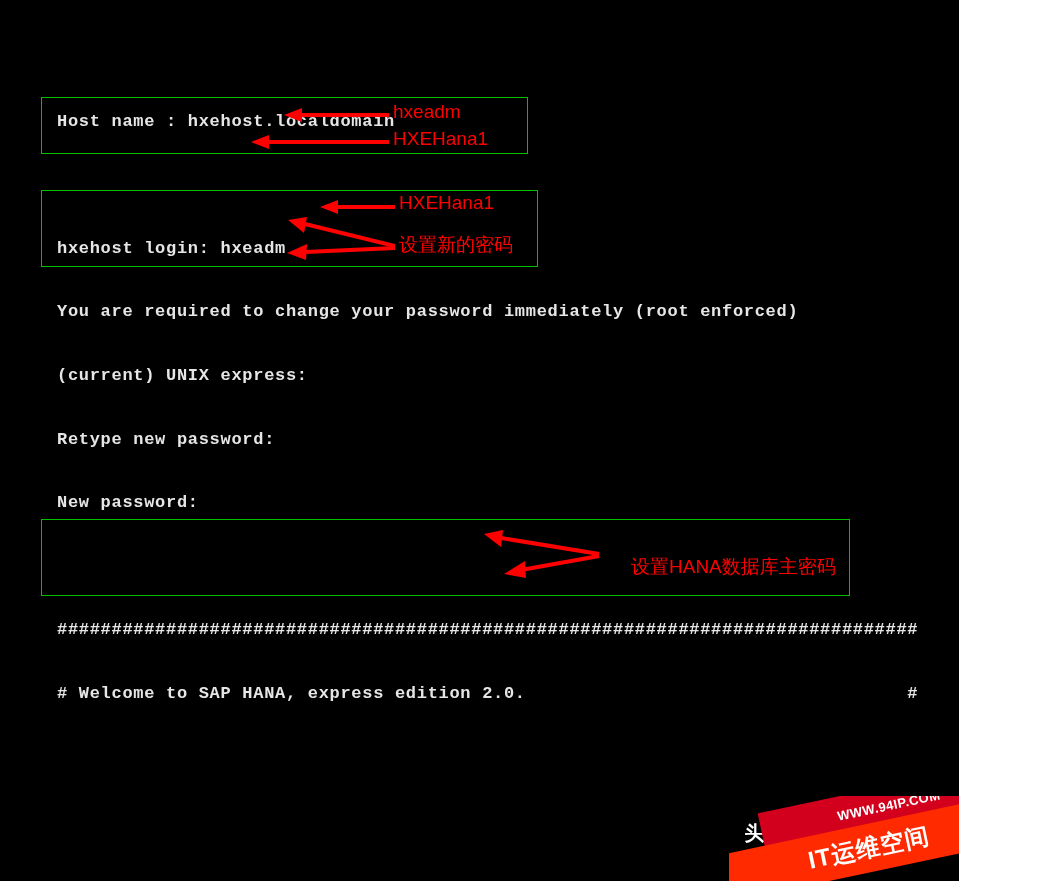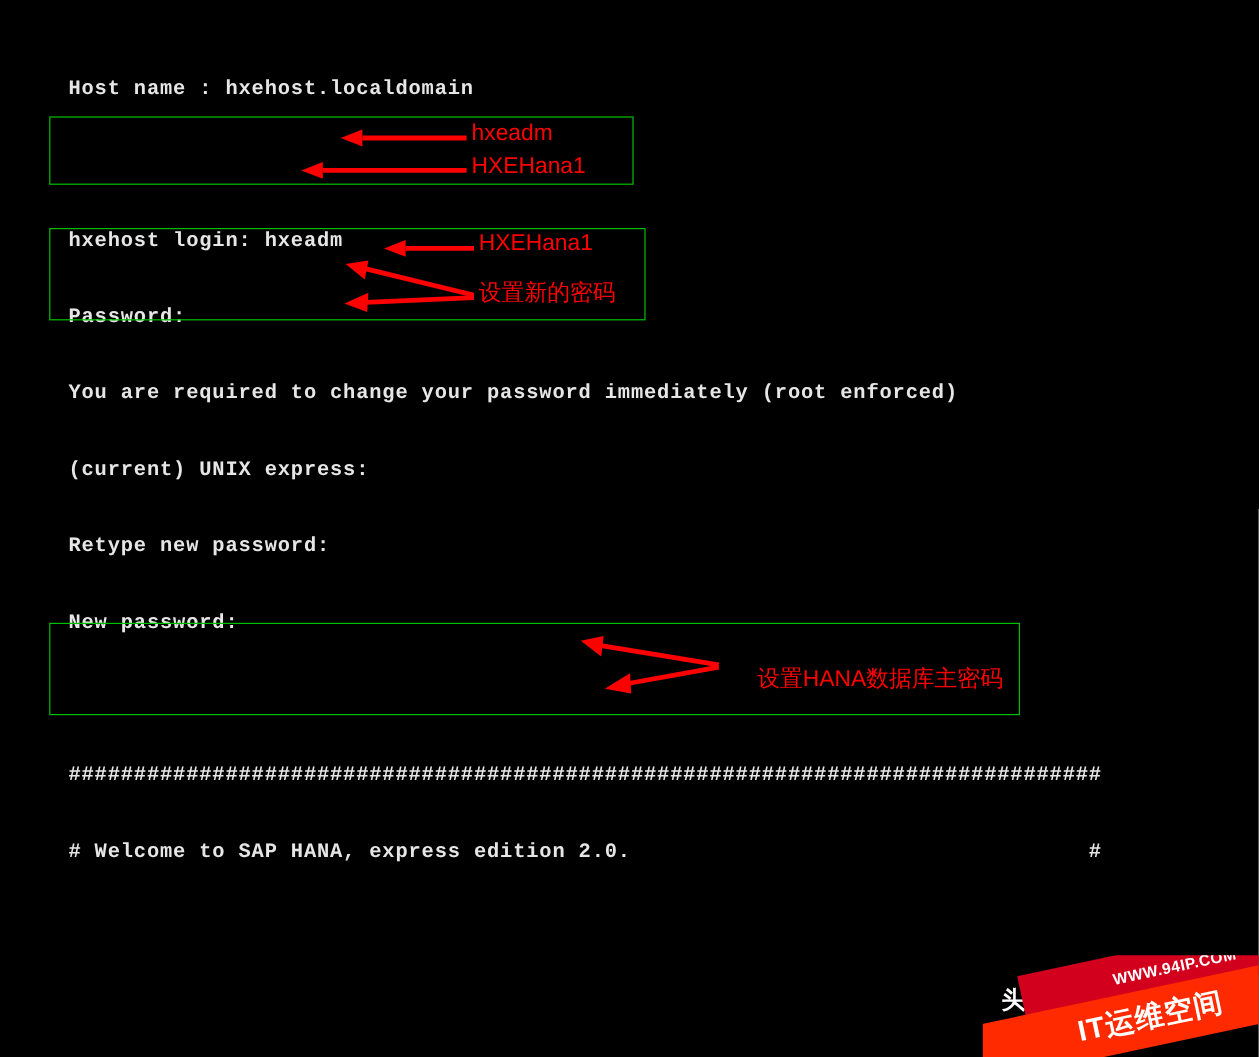--- a/index.html
+++ b/index.html
@@ -7,28 +7,29 @@
     padding: 0;
     background: #ffffff;
     width: 1049px;
     height: 881px;
     overflow: hidden;
   }
   .terminal {
     position: relative;
     background: #000000;
     color: #e6e6e6;
-    width: 1049px;
+    width: 959px;
     height: 881px;
     font-family: "Courier New", Courier, monospace;
     font-size: 17px;
     line-height: 21.2px;
     font-weight: bold;
     overflow: hidden;
     box-sizing: border-box;
+    padding-top: 47px;
     white-space: pre;
     letter-spacing: 0.7px;
   }
   .terminal .line {
     padding-left: 57px;
     height: 21.2px;
   }
   .terminal .blank {
     height: 21.2px;
   }
@@ -120,21 +121,20 @@
   }
 </style>
 </head>
 <body>
 
 <div class="terminal">
 
   <div class="line">Host name : hxehost.localdomain</div>
   <div class="blank"></div>
   <div class="line">hxehost login: hxeadm</div>
-  <div class="line">Password:</div>
   <div class="line">You are required to change your password immediately (root enforced)</div>
   <div class="line">(current) UNIX express:</div>
   <div class="line">Retype new password:</div>
   <div class="line">New password:</div>
   <div class="blank"></div>
   <div class="line">###############################################################################</div>
   <div class="line"># Welcome to SAP HANA, express edition 2.0.                                   #</div>
   
   
   

